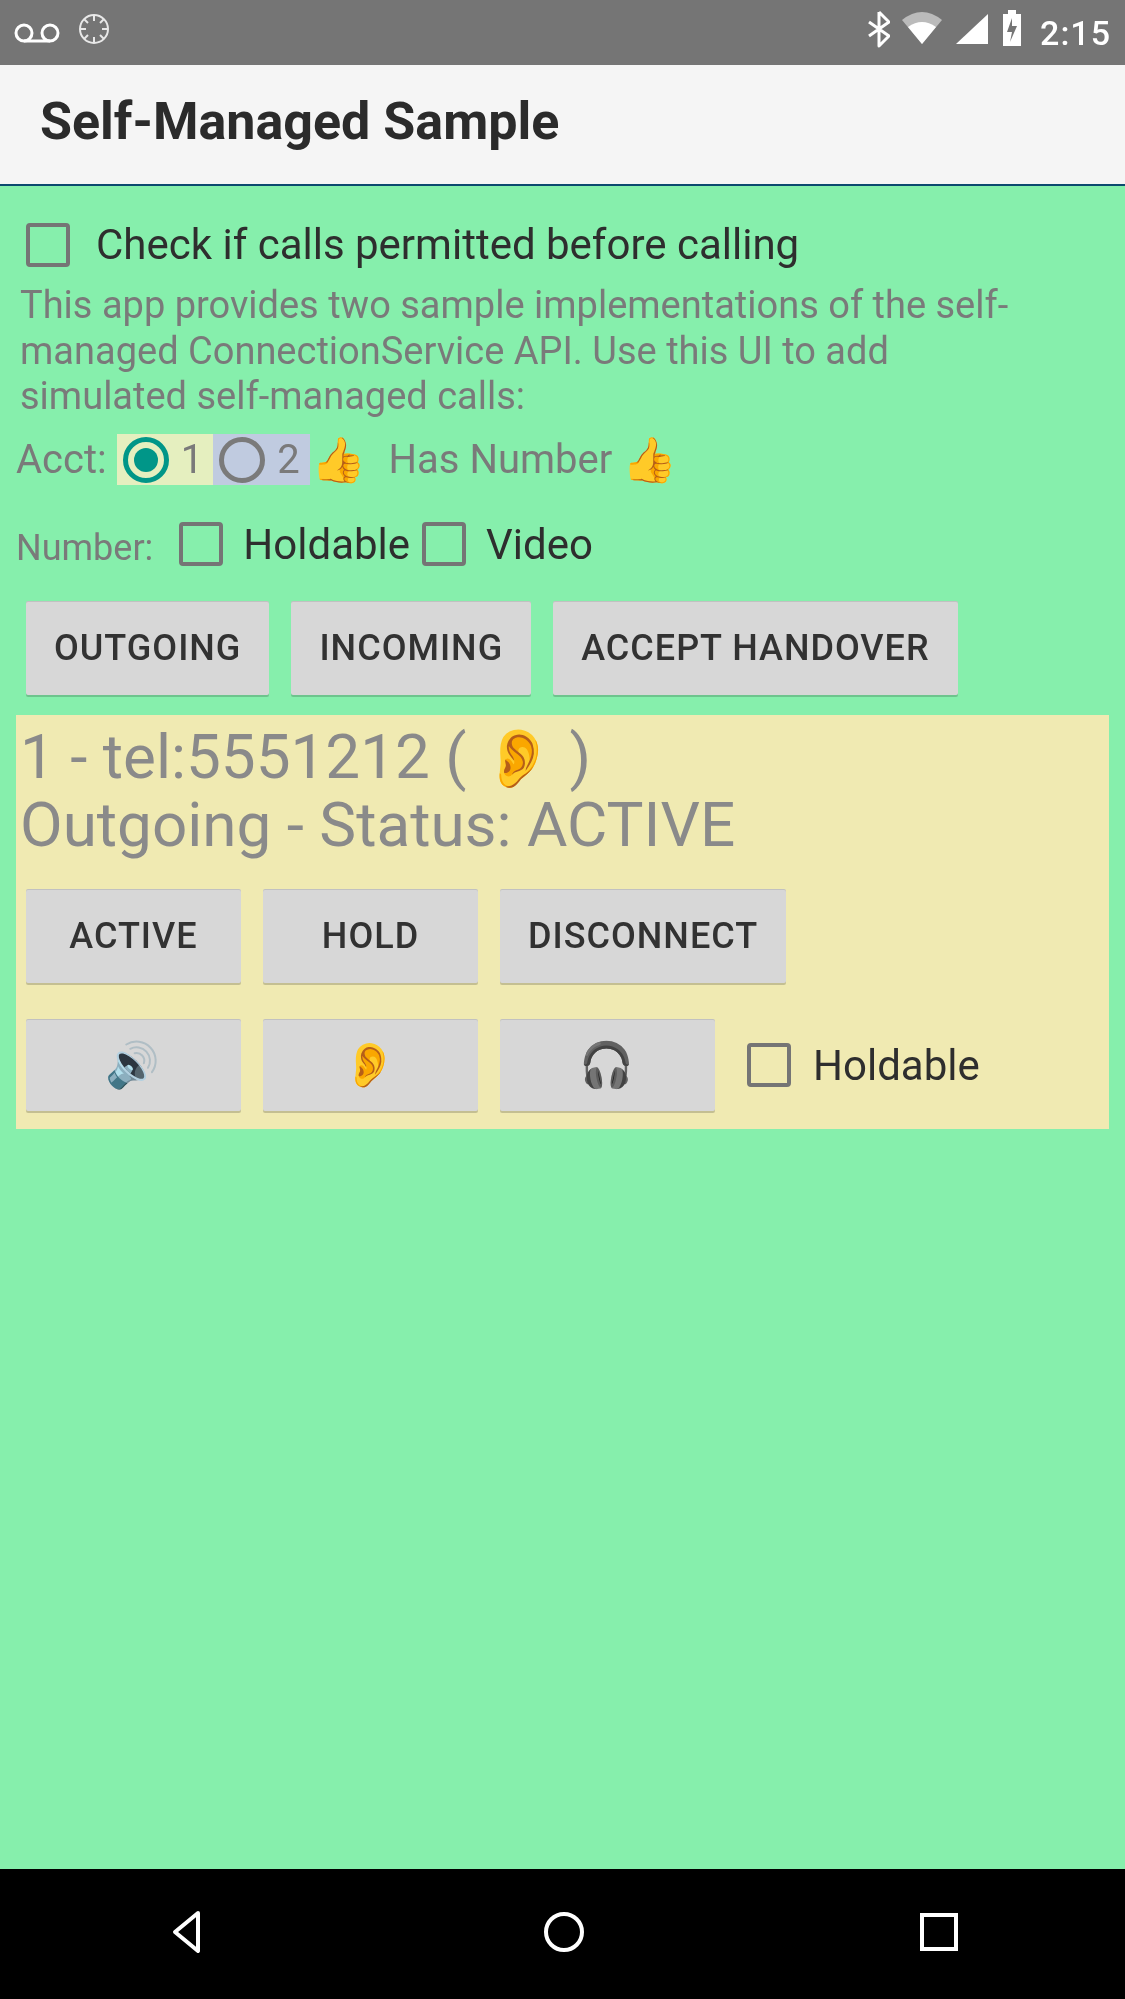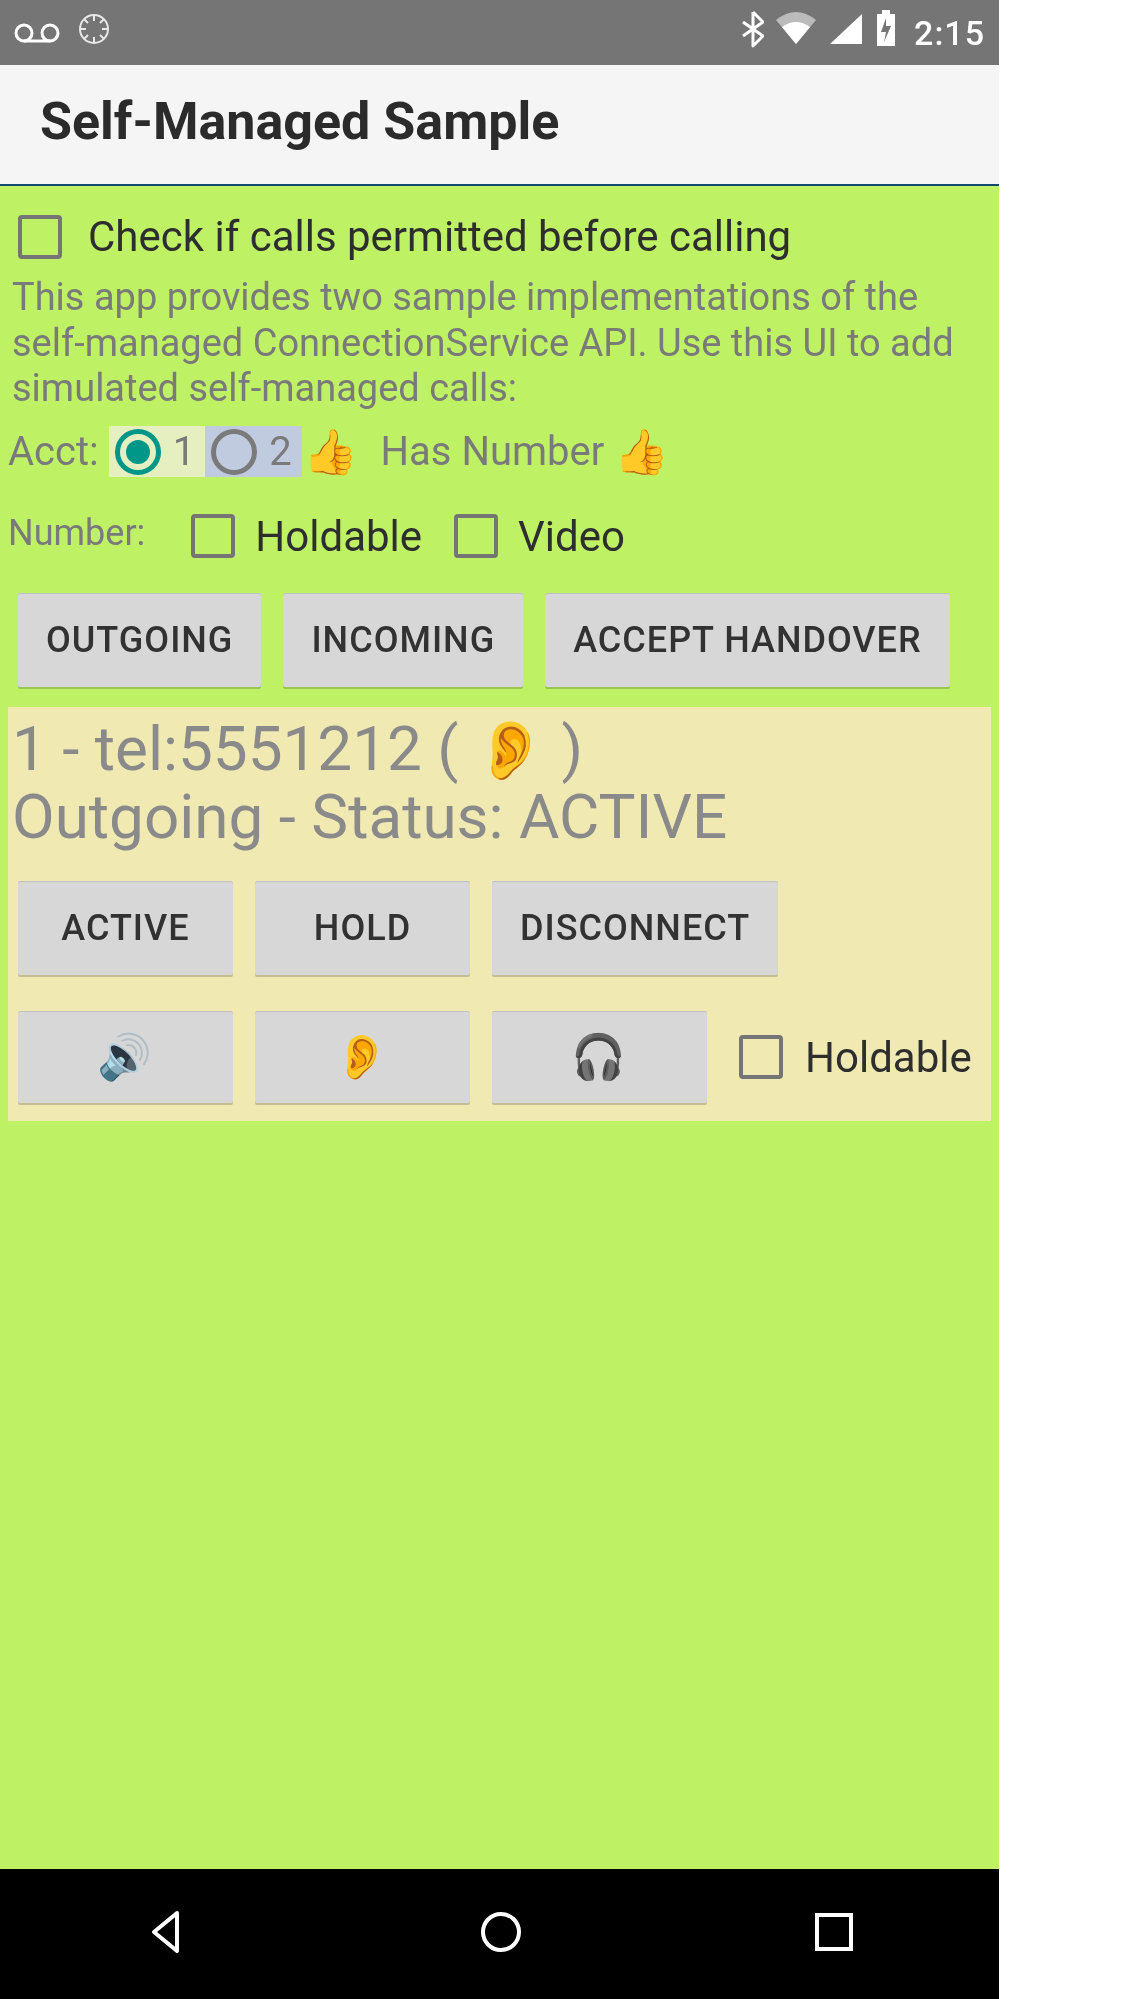--- a/index.html
+++ b/index.html
@@ -1,51 +1,51 @@
 <!DOCTYPE html>
 <html><head>
 <meta charset="utf-8">
 <style>
   * { box-sizing: border-box; margin: 0; padding: 0; }
   html, body { width: 1125px; height: 1999px; font-family: Roboto, "Helvetica Neue", Arial, sans-serif; background:#fff; overflow:hidden; }
-  .screen { width:999px; height:1999px; position:relative; background:#bef264; }
+  .screen { width:1125px; height:1999px; position:relative; background:#86efac; }
 
   
   .statusbar { height:65px; background:#757575; color:#fff; display:flex; align-items:center; padding:0 14px; font-size:34px; justify-content:space-between; }
   .statusbar .left, .statusbar .right { display:flex; align-items:center; gap:18px; }
   .statusbar .right { gap:10px; }
   .statusbar .clock { font-weight:500; letter-spacing:1px; margin-left:6px;}
   .voicemail-icon { display:inline-block; }
   .bt-icon, .wifi-icon, .cell-icon, .batt-icon { display:inline-block; }
 
   
   .actionbar { background:#f5f5f5; padding:26px 40px 32px; border-bottom:2px solid #0c4a6e; }
   .actionbar h1 { font-size:52px; font-weight:700; color:#2b2b2b; }
 
   
-  .panel { padding:8px; }
+  .panel { padding:16px; }
 
   
   .chkrow { display:flex; align-items:center; gap:26px; padding:18px 10px 14px; }
   .chkrow .chkbox { width:44px; height:44px; border:4px solid #757575; border-radius:4px; flex:none; display:inline-block; }
   .chkrow .chklabel { font-size:42px; color:#2e2e2e; }
 
   .desc { font-size:38px; color:#7a7a7a; padding:0 4px 10px; line-height:1.2; max-width:1000px; }
 
   .acctline { font-size:40px; color:#7a7a7a; padding:4px 0 18px 0; display:flex; align-items:center; gap:0; }
   .acctline .lbl { margin-right:10px; }
   .radiogroup { display:flex; align-items:center; }
   .radiocell { display:flex; align-items:center; padding:2px 10px 2px 6px; }
   .radiocell.sel { background:#e5efbf; }
   .radio { width:46px; height:46px; border:5px solid #009688; border-radius:50%; display:inline-flex; align-items:center; justify-content:center; margin-right:12px; }
   .radio.inner::after { content:''; width:24px; height:24px; background:#009688; border-radius:50%; display:block; }
   .radio.un { border-color:#7a7a7a; }
   .acctline .afterlbl { margin-left:10px; color:#7a7a7a; font-size:40px; }
 
-  .numrow { display:flex; align-items:flex-start; gap:32px; padding:16px 0 26px 0; }
+  .numrow { display:flex; align-items:flex-end; gap:12px; padding:16px 0 26px 0; }
   .numrow .lbl { font-size:36px; color:#7a7a7a; }
   .numinput { font-size:44px; color:#383838; border:none; border-bottom:5px solid #009688; padding:2px 4px 8px; width:280px; background:transparent; outline:none; }
   .numrow .chkrow { padding:0; gap:20px; }
   .numrow .chklabel { font-size:42px; color:#2e2e2e; }
 
   .btnrow { display:flex; gap:22px; padding:6px 10px 20px; }
   .btn { background:#d7d7d7; text-align:center; padding:26px 28px; font-size:36px; font-weight:500; color:#323232; letter-spacing:1px; cursor:pointer; border-radius:2px; box-shadow:0 2px 0 0 rgba(0,0,0,.18), 0 1px 0 0 rgba(0,0,0,.1) inset; user-select:none; }
   .btn.icon { font-size:44px; padding:20px 0; min-width:218px; }
 
   

